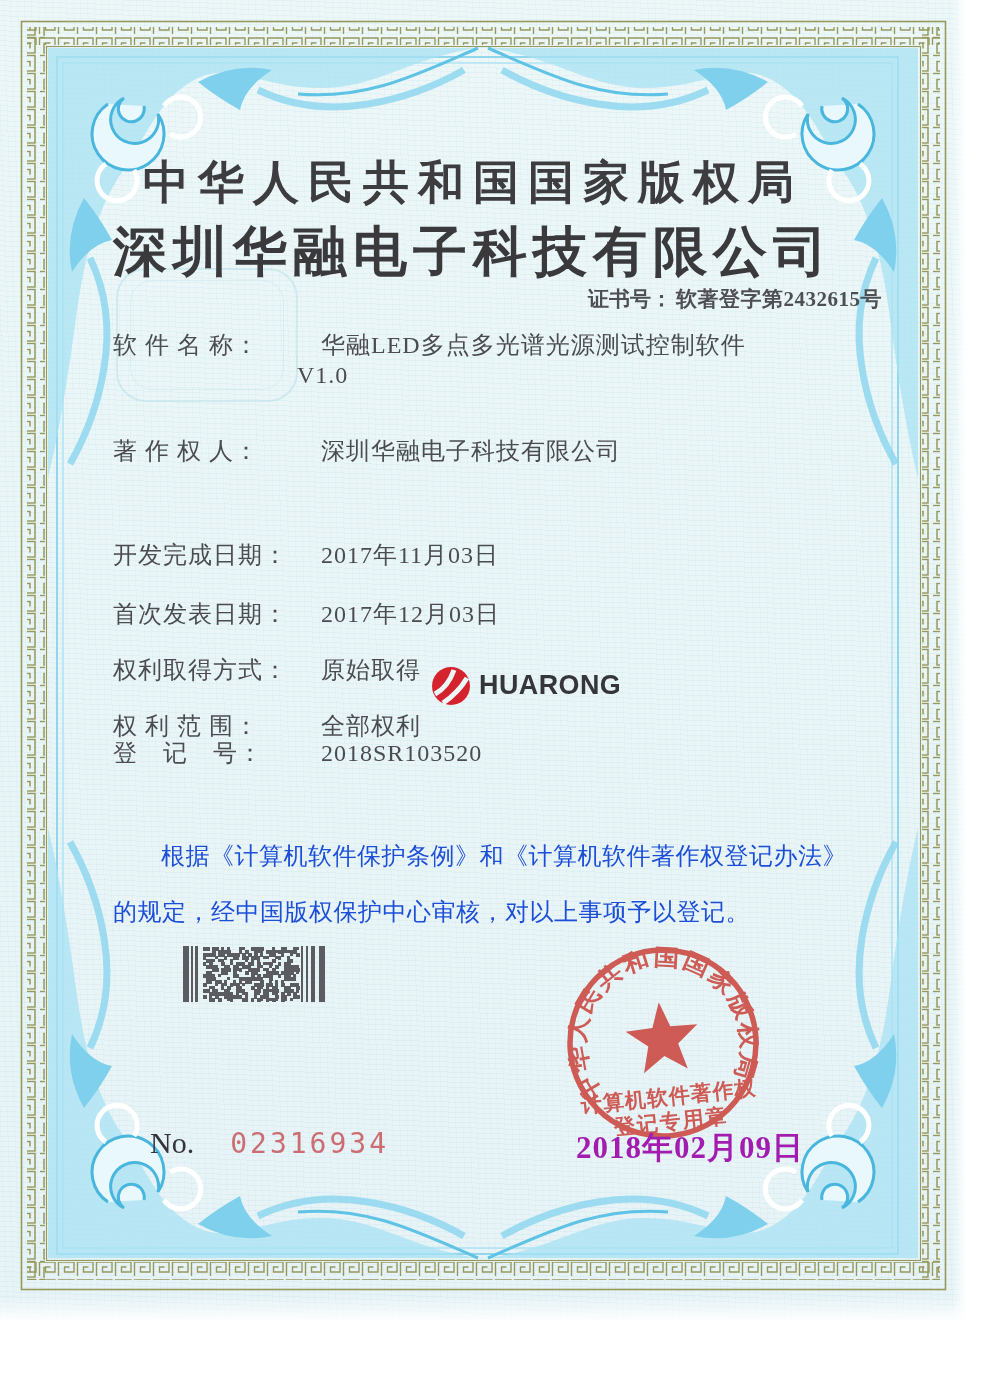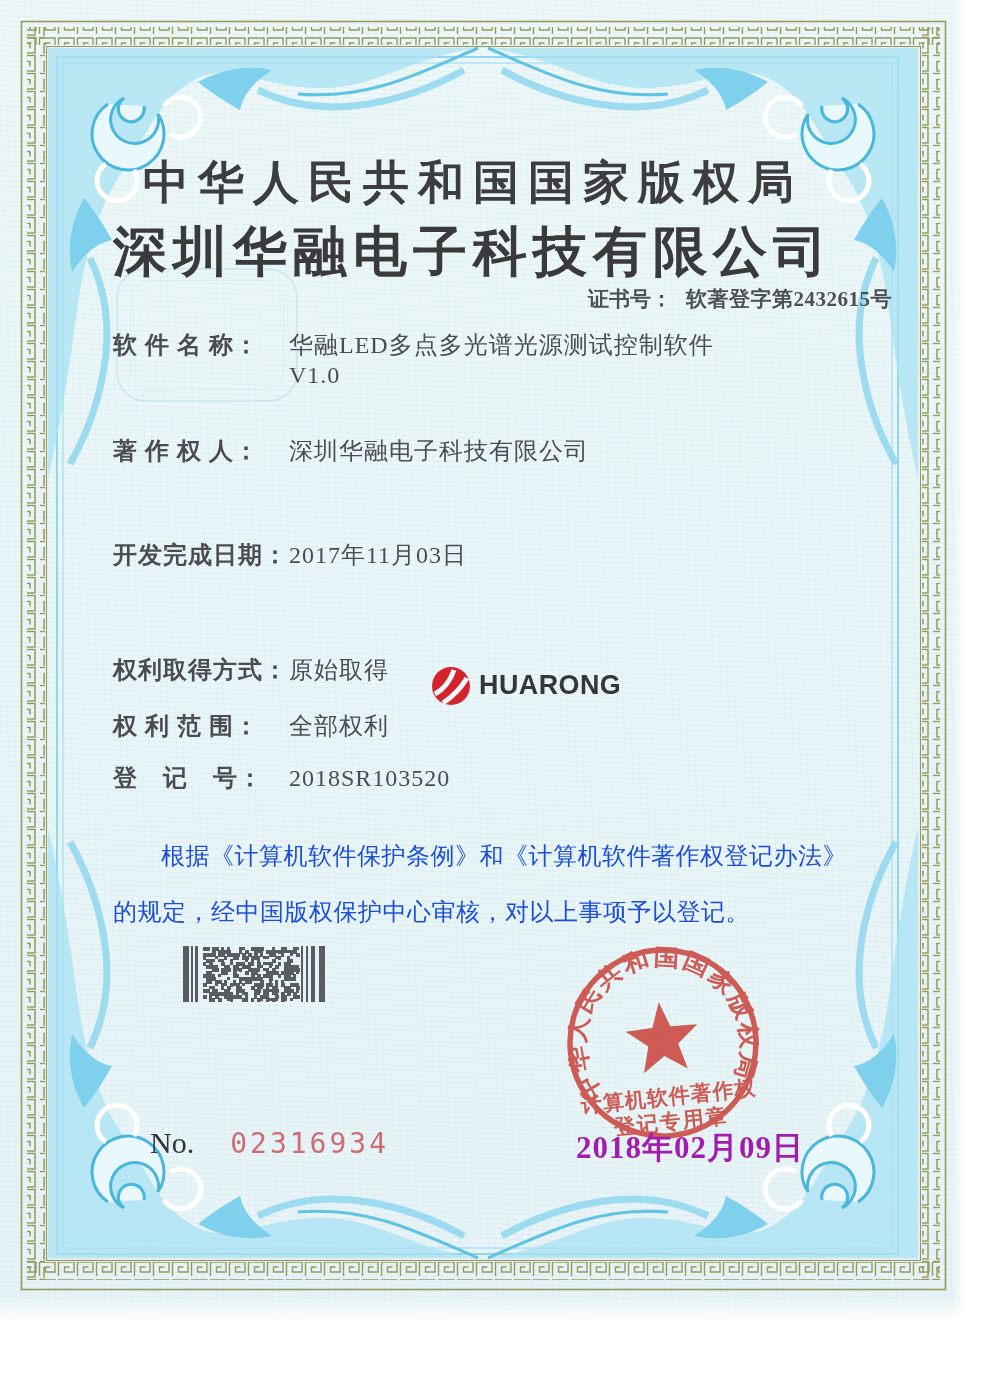--- a/index.html
+++ b/index.html
@@ -25,25 +25,25 @@
     position:absolute;left:0;top:152px;width:946px;text-align:center;
     font-size:46px;font-weight:bold;color:#3d3d40;letter-spacing:9px;
   }
   .title2{
     position:absolute;left:0;top:216px;width:946px;text-align:center;
     font-size:54px;font-weight:bold;color:#3a3a3d;letter-spacing:6px;
   }
   .certno{
     position:absolute;left:588px;top:285px;font-size:21px;color:#4e4f55;font-weight:bold;
   }
-  .certno .v{margin-left:14px;letter-spacing:0.5px;}
+  .certno .v{margin-left:4px;letter-spacing:0.5px;}
   .row{position:absolute;left:113px;font-size:24px;color:#4b4c52;white-space:nowrap;}
-  .row .lbl{display:inline-block;width:176px;letter-spacing:1px;font-weight:bold;}
-  .row .val{letter-spacing:1px;}
-  .val2{position:absolute;left:176px;top:33px;letter-spacing:1px;}
+  .row .lbl{display:inline-block;width:176px;letter-spacing:1px;}
+  .row .val{letter-spacing:1px;margin-left:32px;}
+  .val2{position:absolute;left:184px;top:33px;letter-spacing:1px;}
   .para{
     position:absolute;left:113px;top:828px;width:744px;
     font-size:24px;line-height:56px;color:#1d4ed8;text-indent:2em;letter-spacing:0.5px;
   }
   .logo-text{
     position:absolute;left:479px;top:669px;
     font-family:"Liberation Sans","DejaVu Sans",sans-serif;
     font-size:28px;font-weight:800;color:#35363a;letter-spacing:0.5px;
     transform:scaleX(0.96);transform-origin:left;
   }
@@ -125,27 +125,30 @@
   <div class="row" style="top:329px">
     <span class="lbl">软 件 名 称：</span><span class="val">华融LED多点多光谱光源测试控制软件</span>
     <div class="val2">V1.0</div>
   </div>
   <div class="row" style="top:435px">
     <span class="lbl">著 作 权 人：</span><span class="val">深圳华融电子科技有限公司</span>
   </div>
   <div class="row" style="top:539px">
     <span class="lbl">开发完成日期：</span><span class="val">2017年11月03日</span>
   </div>
+  <div class="row" style="top:598px">
+    <span class="lbl">首次发表日期：</span><span class="val">2017年12月03日</span>
+  </div>
   <div class="row" style="top:654px">
     <span class="lbl">权利取得方式：</span><span class="val">原始取得</span>
   </div>
   <div class="row" style="top:710px">
     <span class="lbl">权 利 范 围：</span><span class="val">全部权利</span>
   </div>
-  <div class="row" style="top:762px">
+  <div class="row" style="top:737px">
     <span class="lbl">登　记　号：</span><span class="val">2018SR103520</span>
   </div>
 
   <div class="para">根据《计算机软件保护条例》和《计算机软件著作权登记办法》的规定，经中国版权保护中心审核，对以上事项予以登记。</div>
 
   <svg width="46" height="46" viewBox="0 0 46 46" style="position:absolute;left:428px;top:663px;">
     <circle cx="23" cy="23" r="19" fill="#d5232e"></circle>
     <path d="M7,31 Q20,24 26,7" stroke="#eef7f8" stroke-width="5" fill="none"></path>
     <path d="M15,40 Q30,30 39,15" stroke="#eef7f8" stroke-width="5" fill="none"></path>
   </svg>

